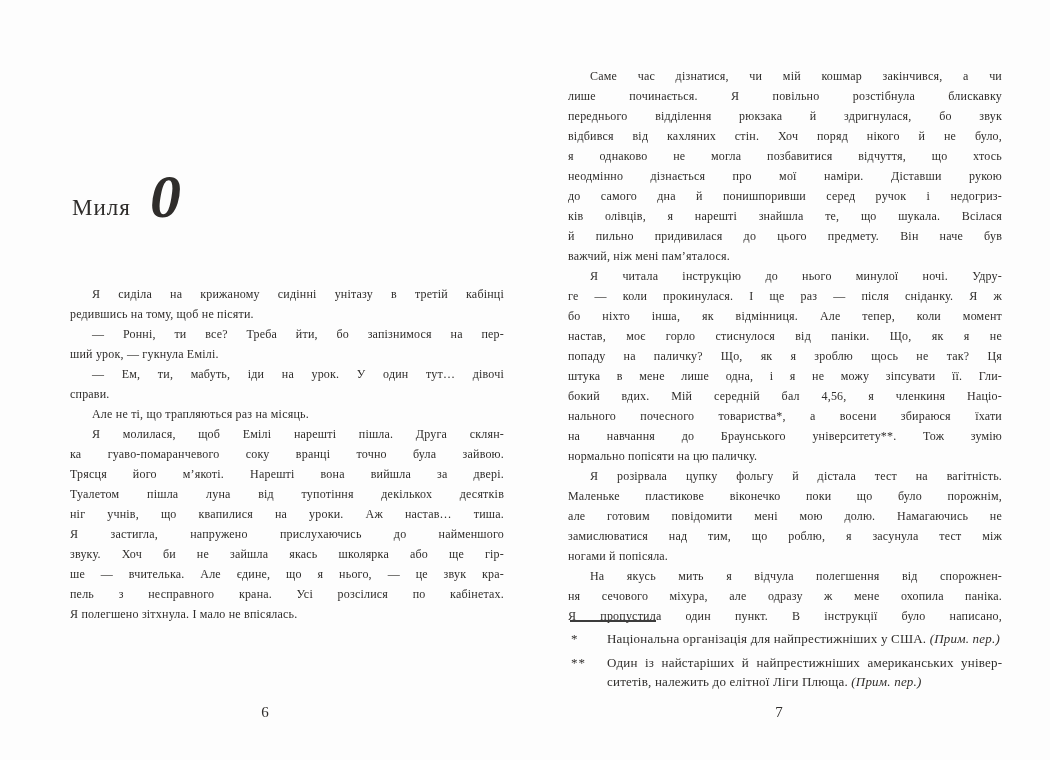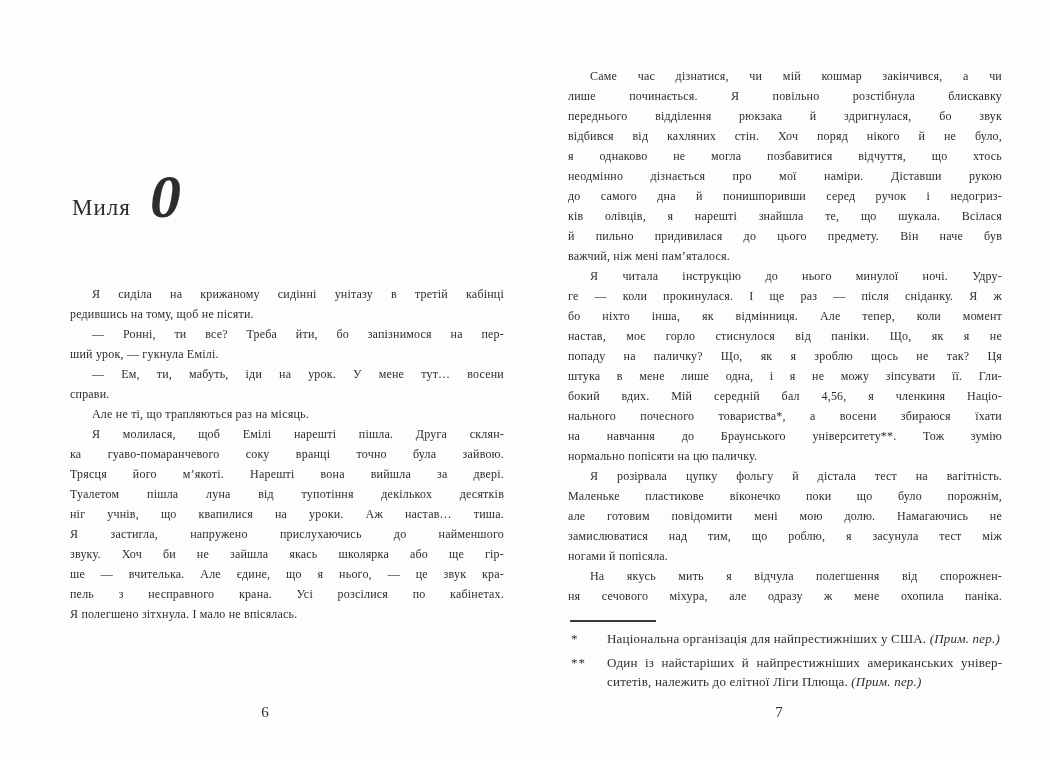--- a/index.html
+++ b/index.html
@@ -89,21 +89,21 @@
     <header class="chapter-heading">
       <span class="chapter-word">Миля</span>
       <span class="chapter-zero">0</span>
     </header>
 
     <div class="body-text body-text-left">
         <div class="text-line indent">Я сиділа на крижаному сидінні унітазу в третій кабінці</div>
         <div class="text-line last">редившись на тому, щоб не пісяти.</div>
         <div class="text-line indent">— Ронні, ти все? Треба йти, бо запізнимося на пер-</div>
         <div class="text-line last">ший урок, — гукнула Емілі.</div>
-        <div class="text-line indent">— Ем, ти, мабуть, іди на урок. У мене тут… восени</div>
+        <div class="text-line indent">— Ем, ти, мабуть, іди на урок. У один тут… дівочі</div>
         <div class="text-line last">справи.</div>
         <div class="text-line indent last">Але не ті, що трапляються раз на місяць.</div>
         <div class="text-line indent">Я молилася, щоб Емілі нарешті пішла. Друга склян-</div>
         <div class="text-line">ка гуаво-помаранчевого соку вранці точно була зайвою.</div>
         <div class="text-line">Трясця його м’якоті. Нарешті вона вийшла за двері.</div>
         <div class="text-line">Туалетом пішла луна від тупотіння декількох десятків</div>
         <div class="text-line">ніг учнів, що квапилися на уроки. Аж настав… тиша.</div>
         <div class="text-line">Я застигла, напружено прислухаючись до найменшого</div>
         <div class="text-line">звуку. Хоч би не зайшла якась школярка або ще гір-</div>
         <div class="text-line">ше — вчителька. Але єдине, що я нього, — це звук кра-</div>
@@ -136,20 +136,21 @@
         <div class="text-line">нального почесного товариства*, а восени збираюся їхати</div>
         <div class="text-line">на навчання до Браунського університету**. Тож зумію</div>
         <div class="text-line last">нормально попісяти на цю паличку.</div>
         <div class="text-line indent">Я розірвала цупку фольгу й дістала тест на вагітність.</div>
         <div class="text-line">Маленьке пластикове віконечко поки що було порожнім,</div>
         <div class="text-line">але готовим повідомити мені мою долю. Намагаючись не</div>
         <div class="text-line">замислюватися над тим, що роблю, я засунула тест між</div>
         <div class="text-line last">ногами й попісяла.</div>
         <div class="text-line indent">На якусь мить я відчула полегшення від спорожнен-</div>
         <div class="text-line">ня сечового міхура, але одразу ж мене охопила паніка.</div>
+        <div class="text-line">Я пропустила один пункт. В інструкції було написано,</div>
       </div>
 
     <div class="footnotes">
       <div class="footnote-rule"></div>
 
       <div class="footnote">
         <span class="fn-marker">*</span>
         <span class="fn-text"><span>Національна організація для найпрестижніших у США. </span><i>(Прим. пер.)</i></span>
       </div>
 

